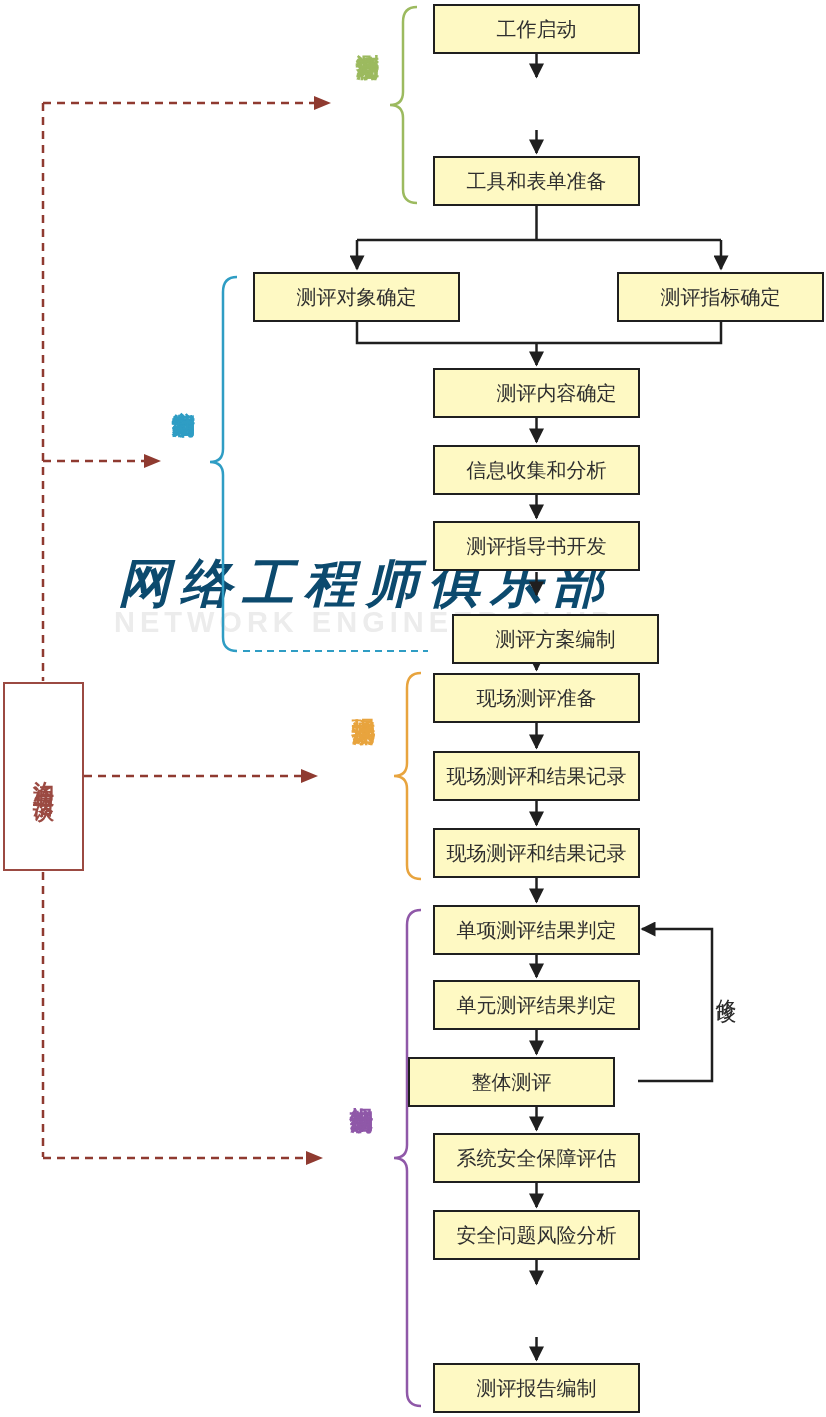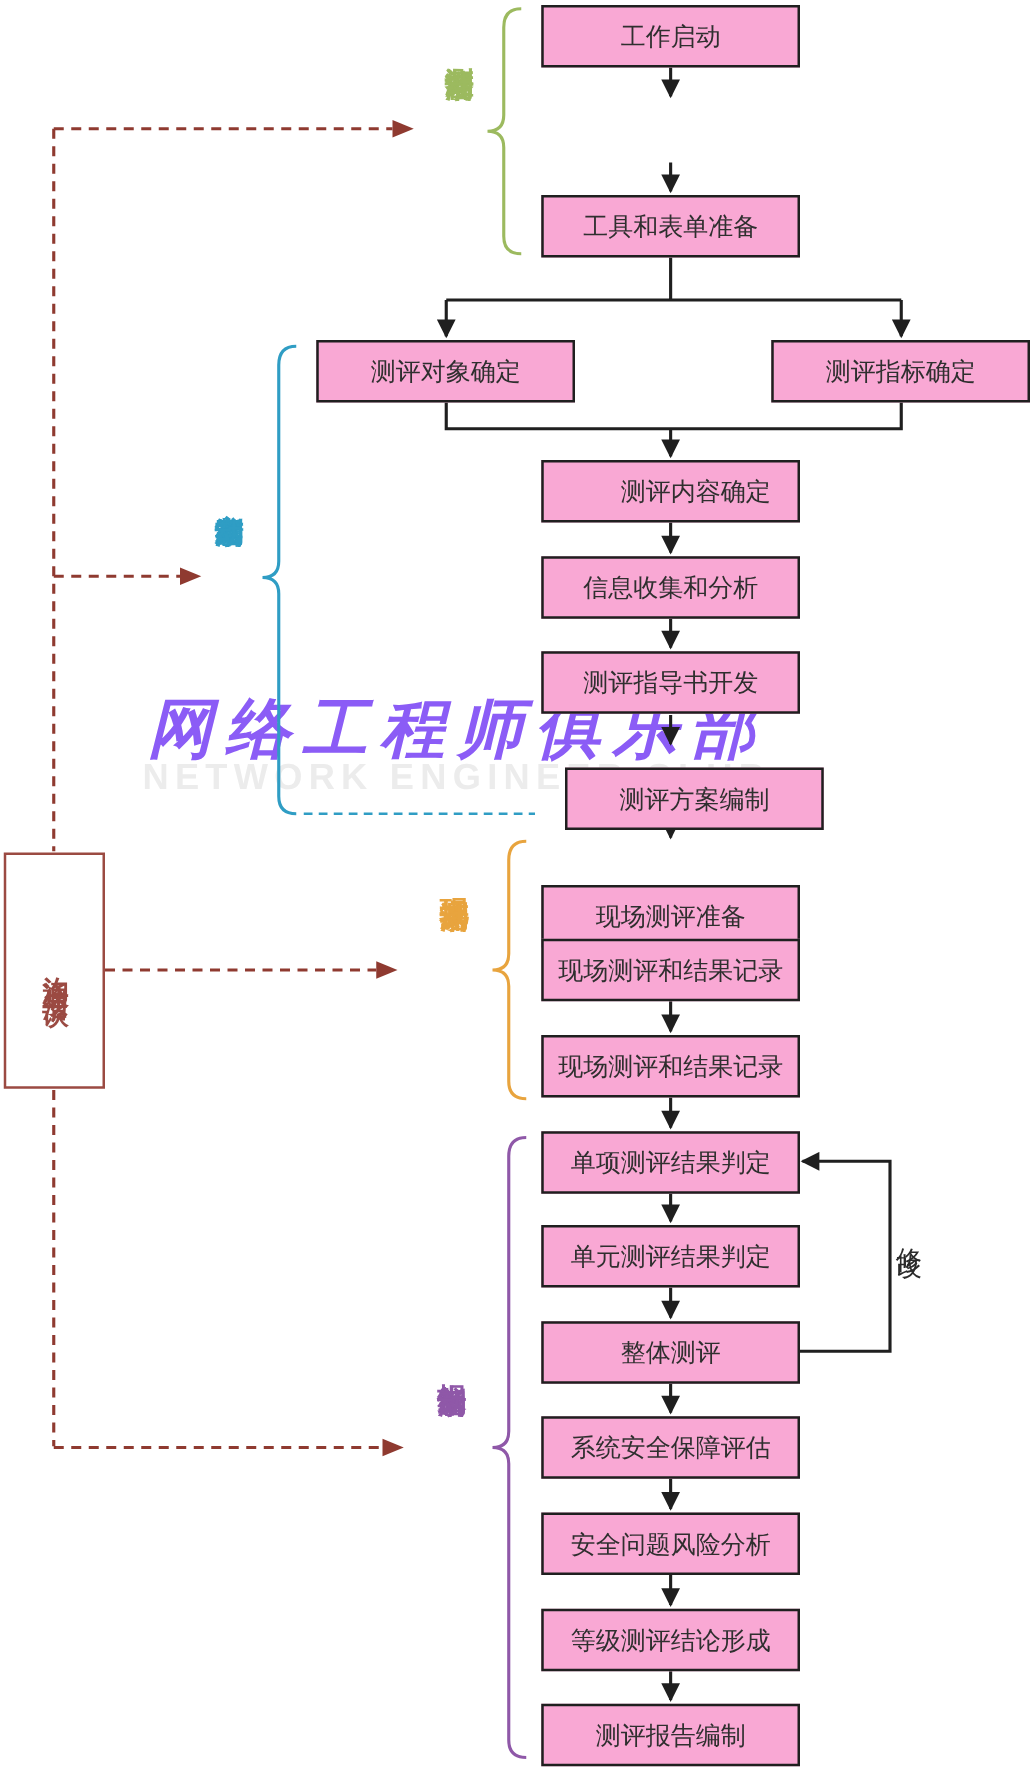--- a/index.html
+++ b/index.html
@@ -4,33 +4,33 @@
 <style>
   html,body{margin:0;padding:0;background:#fff;}
   .canvas{
     position:relative;width:826px;height:1417px;background:#ffffff;overflow:hidden;
     font-family:"Liberation Sans","DejaVu Sans",sans-serif;
   }
   
   .wm-cn{
     position:absolute;left:118px;top:549px;z-index:0;
     font-size:52px;font-weight:bold;font-style:italic;letter-spacing:10px;
-    color:#8b5cf6;white-space:nowrap;
+    color:#0c4a6e;white-space:nowrap;
   }
   .wm-en{
     position:absolute;left:114px;top:606px;z-index:0;
     font-size:29px;font-weight:bold;letter-spacing:5px;
     color:#ececec;white-space:nowrap;
   }
   
   svg.conn{position:absolute;left:0;top:0;z-index:1;}
   
   .box{
     position:absolute;width:207px;height:50px;box-sizing:border-box;
-    background:#f9a8d4;border:2.5px solid #1f1f1f;z-index:2;
+    background:#fef9c3;border:2.5px solid #1f1f1f;z-index:2;
     display:flex;align-items:center;justify-content:center;
     font-size:20px;color:#2f2f2f;white-space:nowrap;
   }
   
   .side-box{
     position:absolute;left:3px;top:682px;width:81px;height:189px;box-sizing:border-box;
     background:#ffffff;border:2.5px solid #9b4a42;z-index:2;
     display:flex;align-items:center;justify-content:center;
   }
   .side-box span{
@@ -119,30 +119,29 @@
   <div class="box" style="left:433px;top:4px;">工作启动</div>
   <div class="box" style="left:433px;top:156px;">工具和表单准备</div>
 
   <div class="box" style="left:253px;top:272px;text-align:center;">测评对象确定</div>
   <div class="box" style="left:617px;top:272px;">测评指标确定</div>
   <div class="box" style="left:433px;top:368px;padding-left:40px;">测评内容确定</div>
   <div class="box" style="left:433px;top:445px;">信息收集和分析</div>
   <div class="box" style="left:433px;top:521px;">测评指导书开发</div>
   <div class="box" style="left:452px;top:598px;margin-top:16px;">测评方案编制</div>
 
-  <div class="box" style="left:433px;top:673px;margin-top:35px;">现场测评准备</div>
+  <div class="box" style="left:433px;top:673px;">现场测评准备</div>
   <div class="box" style="left:433px;top:751px;">现场测评和结果记录</div>
   <div class="box" style="left:433px;top:828px;">现场测评和结果记录</div>
 
   <div class="box" style="left:433px;top:905px;">单项测评结果判定</div>
   <div class="box" style="left:433px;top:980px;">单元测评结果判定</div>
-  <div class="box" style="left:433px;top:1057px;text-align:right;">整体测评</div>
+  <div class="box" style="left:408px;top:1057px;text-align:right;">整体测评</div>
   <div class="box" style="left:433px;top:1133px;">系统安全保障评估</div>
   <div class="box" style="left:433px;top:1210px;">安全问题风险分析</div>
-  <div class="box" style="left:433px;top:1287px;">等级测评结论形成</div>
   <div class="box" style="left:433px;top:1363px;">测评报告编制</div>
 
   <div class="side-box">
     <span>沟通与洽谈</span>
   </div>
 
   <div class="vlabel green" style="left:356px;top:35px;">测评准备活动</div>
   <div class="vlabel blue" style="left:172px;top:392px;">方案编制活动</div>
   <div class="vlabel orange" style="left:352px;top:700px;">现场测评活动</div>
   <div class="vlabel purple" style="left:350px;top:1088px;">报告编制活动</div>

